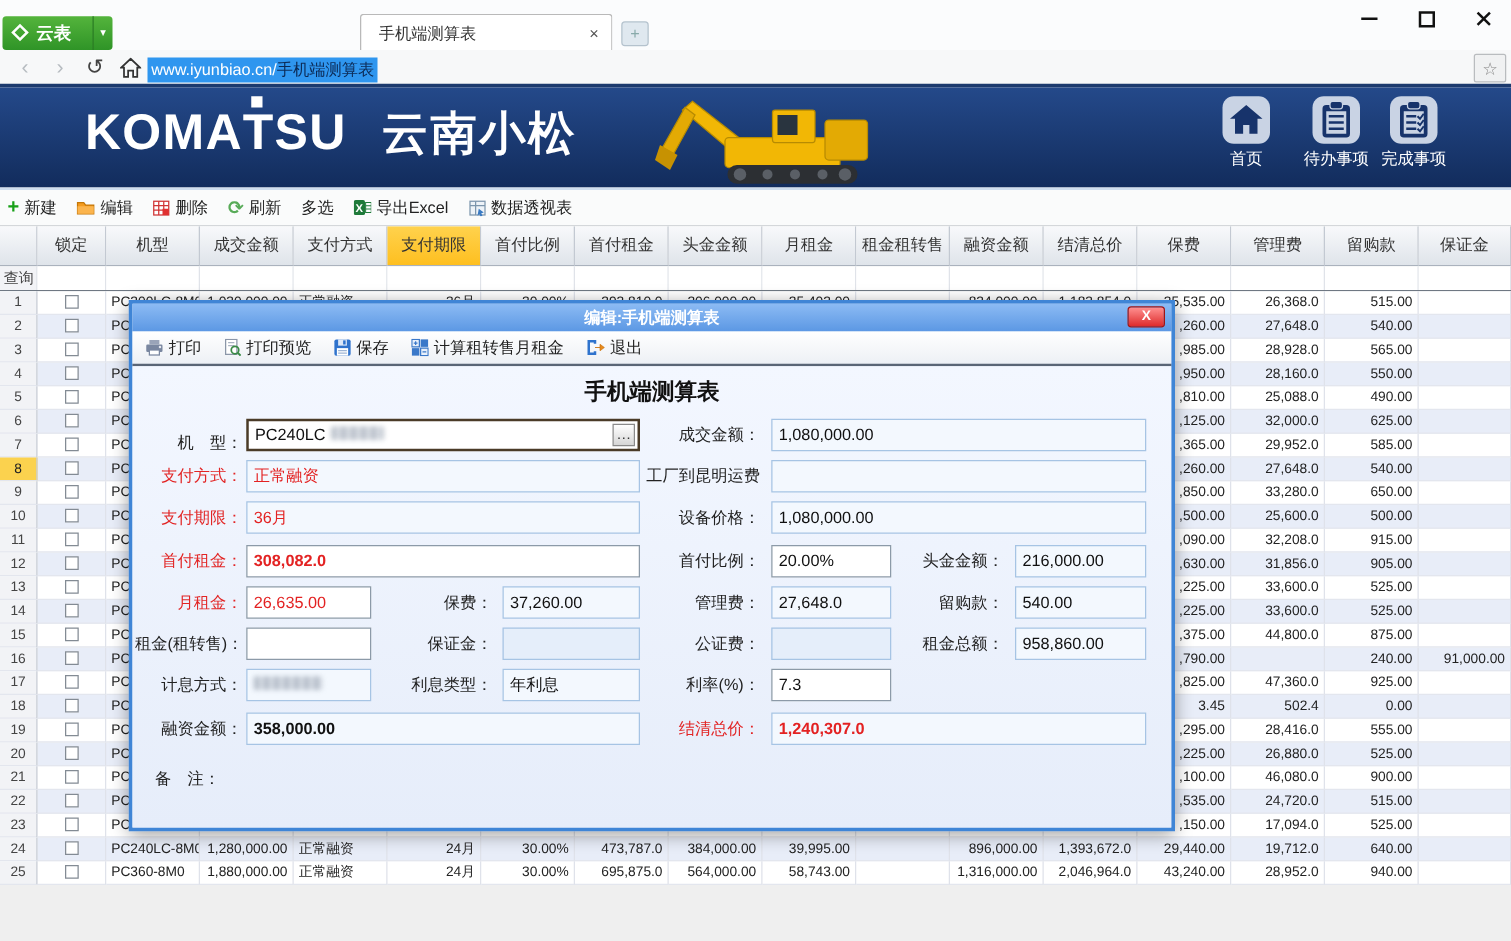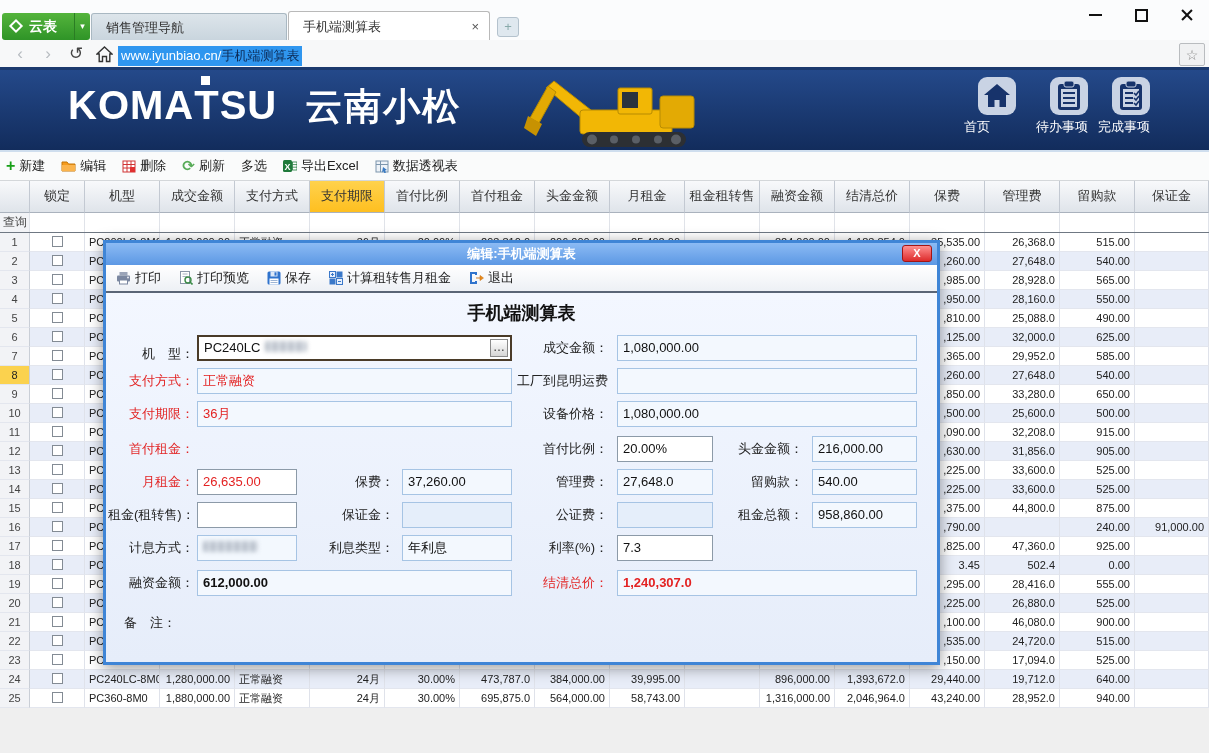--- a/index.html
+++ b/index.html
@@ -42,21 +42,21 @@
   .banner { position:absolute; left:0; top:70px; width:1209px; height:82px;
     background:linear-gradient(#24498a,#122c5c); border-bottom:2px solid #cfdeee; color:#fff; }
   .komatsu { position:absolute; left:68px; top:12px; font-size:40px; font-weight:800; letter-spacing:1px; white-space:nowrap; }
   .komatsu .kt { position:relative; }
   .komatsu .kt:before { content:""; position:absolute; left:7px; top:-7px; width:9px; height:9px; background:#fff; }
   .komatsu .cn { font-size:37px; font-weight:700; margin-left:16px; letter-spacing:2px; }
   .excavator { position:absolute; left:522px; top:2px; }
   .userinfo { position:absolute; left:737px; top:14px; font-size:13px; }
   .userinfo .row { margin-bottom:9px; white-space:nowrap; }
   .userinfo .lbl { color:#8fa5cc; } .userinfo .val { color:#fff; font-weight:bold; }
-  .bnav { position:absolute; top:6px; width:66px; text-align:left; cursor:pointer; }
+  .bnav { position:absolute; top:6px; width:66px; text-align:center; cursor:pointer; }
   .bnav .cap { font-size:13px; color:#fff; margin-top:2px; white-space:nowrap; }
   .bnav.home { left:964px; } .bnav.todo { left:1036px; } .bnav.done { left:1098px; }
 
   
   .mtoolbar { position:absolute; left:0; top:152px; width:1209px; height:29px; background:#fafbfb; border-bottom:1px solid #d4d7da;
     display:flex; align-items:center; padding-left:6px; gap:16px; font-size:13px; color:#222; }
   .mtb { display:flex; align-items:center; gap:4px; cursor:pointer; }
   .plus { color:#18a018; font-weight:bold; font-size:16px; line-height:14px; }
   .refresh { color:#58ab58; font-size:15px; font-weight:bold; }
 
@@ -109,23 +109,20 @@
 <body>
 
 <div class="titlebar">
   <div class="appbtn">
     <span class="logo">
         <i></i>
       </span>
     <span class="txt">云表</span>
     <span class="arrow">▾</span>
   </div>
-  <div class="tab inactive">
-    <span>销售管理导航</span>
-  </div>
   <div class="tab active">
     <span>手机端测算表</span>
     <span class="close">×</span>
   </div>
   <div class="newtab">+</div>
   <div class="winctl min">
       <span class="ic-min"></span>
     </div>
   <div class="winctl max">
       <span class="ic-max"></span>
@@ -355,20 +352,21 @@
     <div class="fi red" style="left:91px;top:75px;width:315px">正常融资</div>
     <div class="fl" style="left:408px;top:75px;width:94px">工厂到昆明运费</div>
     <div class="fi" style="left:511px;top:75px;width:300px"></div>
 
     <div class="fl red" style="left:10px;top:108px;width:78px">支付期限：</div>
     <div class="fi red" style="left:91px;top:108px;width:315px">36月</div>
     <div class="fl" style="left:414px;top:108px;width:88px">设备价格：</div>
     <div class="fi" style="left:511px;top:108px;width:300px">1,080,000.00</div>
 
     <div class="fl red" style="left:10px;top:143px;width:78px">首付租金：</div>
+    <div class="fi white red bold" style="left:91px;top:143px;width:315px">308,082.0</div>
     <div class="fl" style="left:414px;top:143px;width:88px">首付比例：</div>
     <div class="fi white" style="left:511px;top:143px;width:96px">20.00%</div>
     <div class="fl" style="left:619px;top:143px;width:78px">头金金额：</div>
     <div class="fi" style="left:706px;top:143px;width:105px">216,000.00</div>
 
     <div class="fl red" style="left:10px;top:176px;width:78px">月租金：</div>
     <div class="fi white red" style="left:91px;top:176px;width:100px">26,635.00</div>
     <div class="fl" style="left:204px;top:176px;width:84px">保费：</div>
     <div class="fi" style="left:296px;top:176px;width:110px">37,260.00</div>
     <div class="fl" style="left:414px;top:176px;width:88px">管理费：</div>
@@ -386,19 +384,19 @@
     <div class="fi" style="left:706px;top:209px;width:105px">958,860.00</div>
 
     <div class="fl" style="left:10px;top:242px;width:78px">计息方式：</div>
     <div class="fi" style="left:91px;top:242px;width:100px"><span class="blur" style="margin-left:0;width:55px"></span></div>
     <div class="fl" style="left:204px;top:242px;width:84px">利息类型：</div>
     <div class="fi" style="left:296px;top:242px;width:110px">年利息</div>
     <div class="fl" style="left:414px;top:242px;width:88px">利率(%)：</div>
     <div class="fi white" style="left:511px;top:242px;width:96px">7.3</div>
 
     <div class="fl" style="left:10px;top:277px;width:78px">融资金额：</div>
-    <div class="fi bold" style="left:91px;top:277px;width:315px">612,000.00</div>
+    <div class="fi bold" style="left:91px;top:277px;width:315px">358,000.00</div>
     <div class="fl red" style="left:414px;top:277px;width:88px">结清总价：</div>
     <div class="fi red bold" style="left:511px;top:277px;width:300px">1,240,307.0</div>
 
     <div class="fl" style="left:10px;top:317px;width:78px;text-align:left;padding-left:8px">备　注：</div>
   </div>
 </div>
 
 </body></html>

